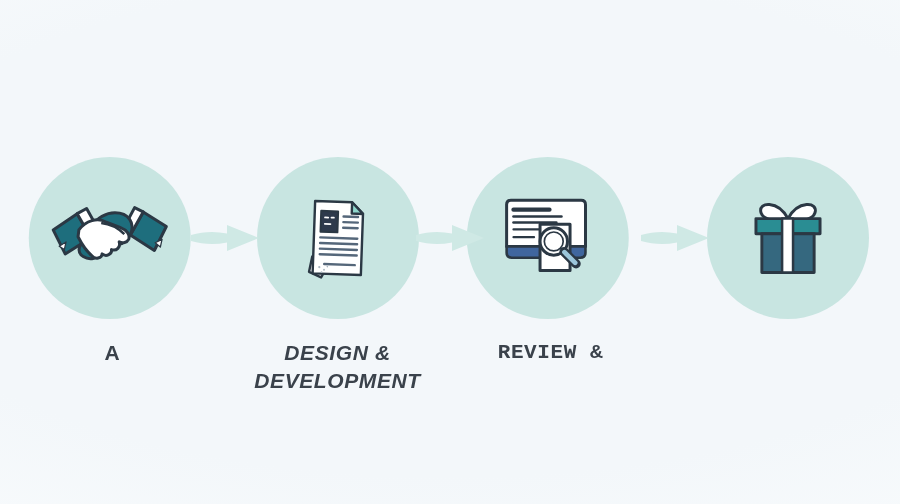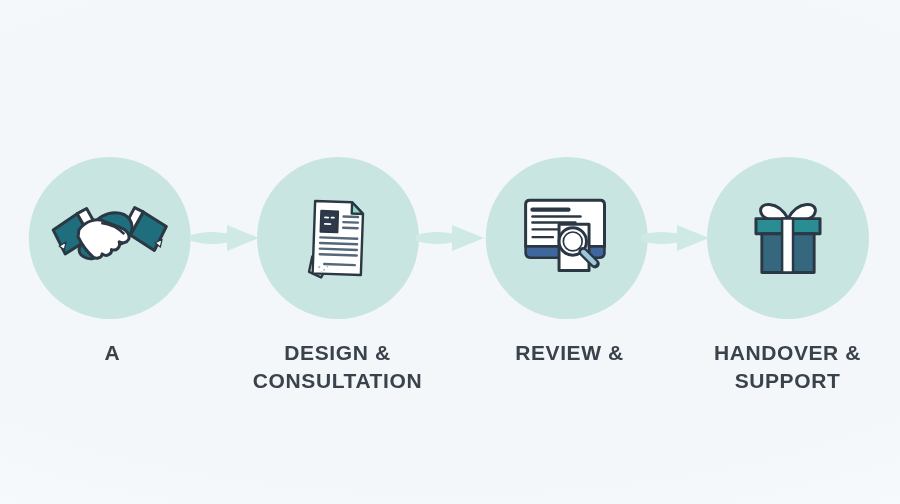--- a/index.html
+++ b/index.html
@@ -20,21 +20,21 @@
   }
   * { margin:0; padding:0; box-sizing:border-box; }
   html,body { width:900px; height:504px; overflow:hidden; }
   .canvas {
     position:relative; width:900px; height:504px;
     background:
       radial-gradient(ellipse 120% 90% at 50% 45%, var(--bg) 55%, var(--bg-edge) 100%);
     font-family:"Liberation Sans", sans-serif;
   }
   .step { position:absolute; top:0; width:225px; height:100%; }
-  .step-1 { left:0; } .step-2 { left:225px; } .step-3 { left:457px; } .step-4 { left:675px; }
+  .step-1 { left:0; } .step-2 { left:225px;font-style:italic; } .step-3 { left:438px;font-family:Liberation Mono, monospace; } .step-4 { left:675px; }
   .circle {
     position:absolute; top:157px; left:50%; transform:translateX(-50%);
     width:162px; height:162px; border-radius:50%;
     background:var(--circle);
     display:flex; align-items:center; justify-content:center;
   }
   .step-1 .circle, .step-3 .circle { transform:translateX(-52%); }
   .label {
     position:absolute; top:339px; left:0; width:100%;
     text-align:center; color:var(--text);
@@ -105,21 +105,21 @@
                 <circle cx="30" cy="93" r="1.2"></circle>
               <circle cx="27" cy="96" r="1.1"></circle>
                 <circle cx="34" cy="89" r="1"></circle>
             </g>
           </g>
         </g>
       </svg>
     </div>
     <div class="label">
       <span>DESIGN &amp;</span>
-      <span>CONSULTATION</span>
+      <span>DEVELOPMENT</span>
     </div>
   </div>
 
   <div class="step step-3">
     <div class="circle">
       <svg viewBox="0 0 112 104" width="96" height="90">
         <g stroke="var(--outline)" stroke-width="3.5" stroke-linejoin="round">
           <path d="M8,13 Q8,8 13,8 H95 Q100,8 100,13 V62 H8 Z" fill="#ffffff"></path>
           <g stroke-linecap="round">
             <path d="M16,19 H58" stroke-width="5"></path>
@@ -147,24 +147,20 @@
       <svg viewBox="0 0 104 102" width="88" height="86">
         <g stroke="var(--outline)" stroke-width="3.5" stroke-linejoin="round">
           <path d="M52,28 C40,6 16,8 20,21 C23,31 42,32 52,28 Z" fill="#ffffff"></path>
           <path d="M52,28 C64,6 88,8 84,21 C81,31 62,32 52,28 Z" fill="#ffffff"></path>
           <rect x="14" y="28" width="76" height="18" fill="var(--gift-lid)"></rect>
           <rect x="21" y="46" width="62" height="46" fill="var(--gift-box)"></rect>
           <rect x="45" y="28" width="13" height="64" fill="#ffffff" stroke-width="3"></rect>
         </g>
       </svg>
     </div>
-    <div class="label">
-      <span>HANDOVER &amp;</span>
-      <span>SUPPORT</span>
-    </div>
   </div>
 
   <svg class="arrow arrow-1" viewBox="0 0 72 44">
     <use href="#arrowShape" fill="var(--arrow)"></use>
   </svg>
   <svg class="arrow arrow-2" viewBox="0 0 72 44">
     <use href="#arrowShape" fill="var(--arrow)"></use>
   </svg>
   <svg class="arrow arrow-3" viewBox="0 0 72 44">
     <use href="#arrowShape" fill="var(--arrow)"></use>

